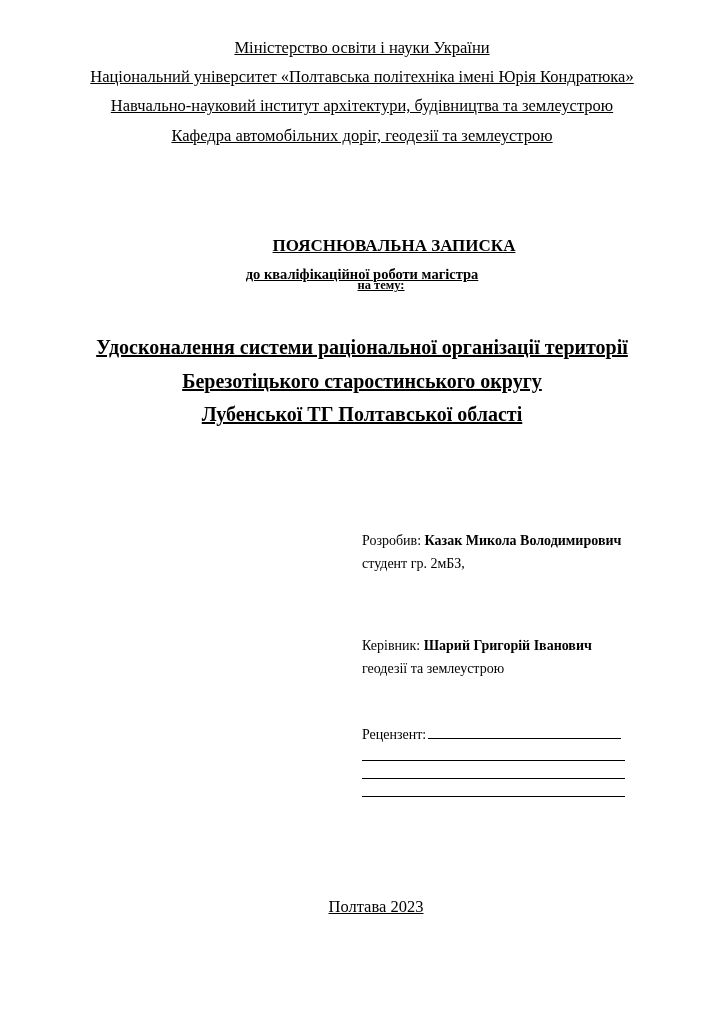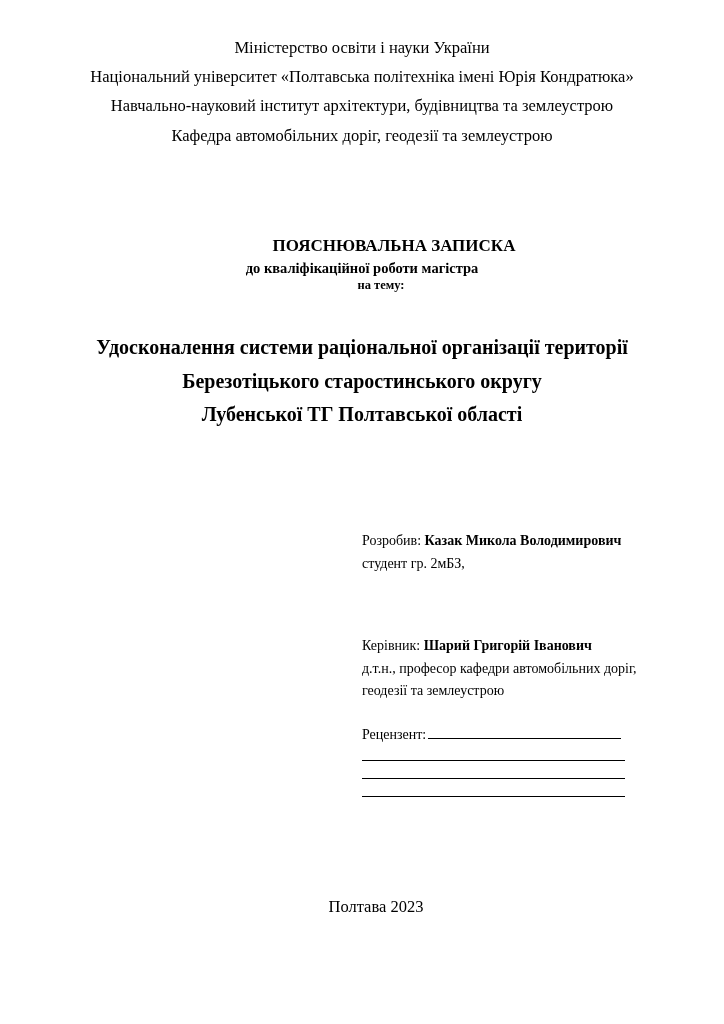--- a/index.html
+++ b/index.html
@@ -14,20 +14,21 @@
       overflow: hidden;
       font-family: "Liberation Serif", "DejaVu Serif", serif;
       color: #000000;
     }
     .center-line {
       position: absolute;
       left: 0;
       width: 724px;
       text-align: center;
       white-space: nowrap;
+      text-decoration: underline;
     }
     .header-line {
       font-size: 16.5px;
       line-height: 20px;
     }
     .doc-type {
       font-size: 17px;
       font-weight: bold;
       line-height: 24px;
       margin-left: 32px;
@@ -78,39 +79,38 @@
   </style>
 </head>
 <body>
 
 <div class="center-line header-line" style="top:38px;">Міністерство освіти і науки України</div>
 <div class="center-line header-line" style="top:67px;">Національний університет «Полтавська політехніка імені Юрія Кондратюка»</div>
 <div class="center-line header-line" style="top:96px;">Навчально-науковий інститут архітектури, будівництва та землеустрою</div>
 <div class="center-line header-line" style="top:126px;">Кафедра автомобільних доріг, геодезії та землеустрою</div>
 
 <div class="center-line doc-type" style="top:234px;">ПОЯСНЮВАЛЬНА ЗАПИСКА</div>
-<div class="center-line doc-sub" style="top:260px;text-align:center;">до кваліфікаційної роботи магістра</div>
+<div class="center-line doc-sub" style="top:266px;text-align:center;">до кваліфікаційної роботи магістра</div>
 <div class="center-line doc-sub2" style="top:278px;padding-left:19px;">на тему:</div>
 
 <div class="center-line topic-line" style="top:335px;">Удосконалення системи раціональної організації території</div>
 <div class="center-line topic-line" style="top:369px;">Березотіцького старостинського округу</div>
 <div class="center-line topic-line" style="top:402px;">Лубенської ТГ Полтавської області</div>
 
 <div class="info-block" style="top:530px;">
   <div>
     <span>Розробив: </span><span class="b">Казак Микола Володимирович</span>
   </div>
   <div>студент гр. 2мБЗ,</div>
 </div>
 
 <div class="info-block" style="top:635px;">
   <div>
     <span>Керівник: </span><span class="b">Шарий Григорій Іванович</span>
   </div>
-  <div>д.т.н., професор кафедри автомобільних доріг,</div>
   <div>геодезії та землеустрою</div>
 </div>
 
 <div class="info-block" style="top:724px; width:263px;">
   <div style="height:20px;">
     <span>Рецензент:</span><span class="rule-inline"></span>
   </div>
   <div style="height:6px;"></div>
   <span class="rule" style="width:263px; height:10px;"></span>
   <span class="rule" style="width:263px; height:17px;"></span>

